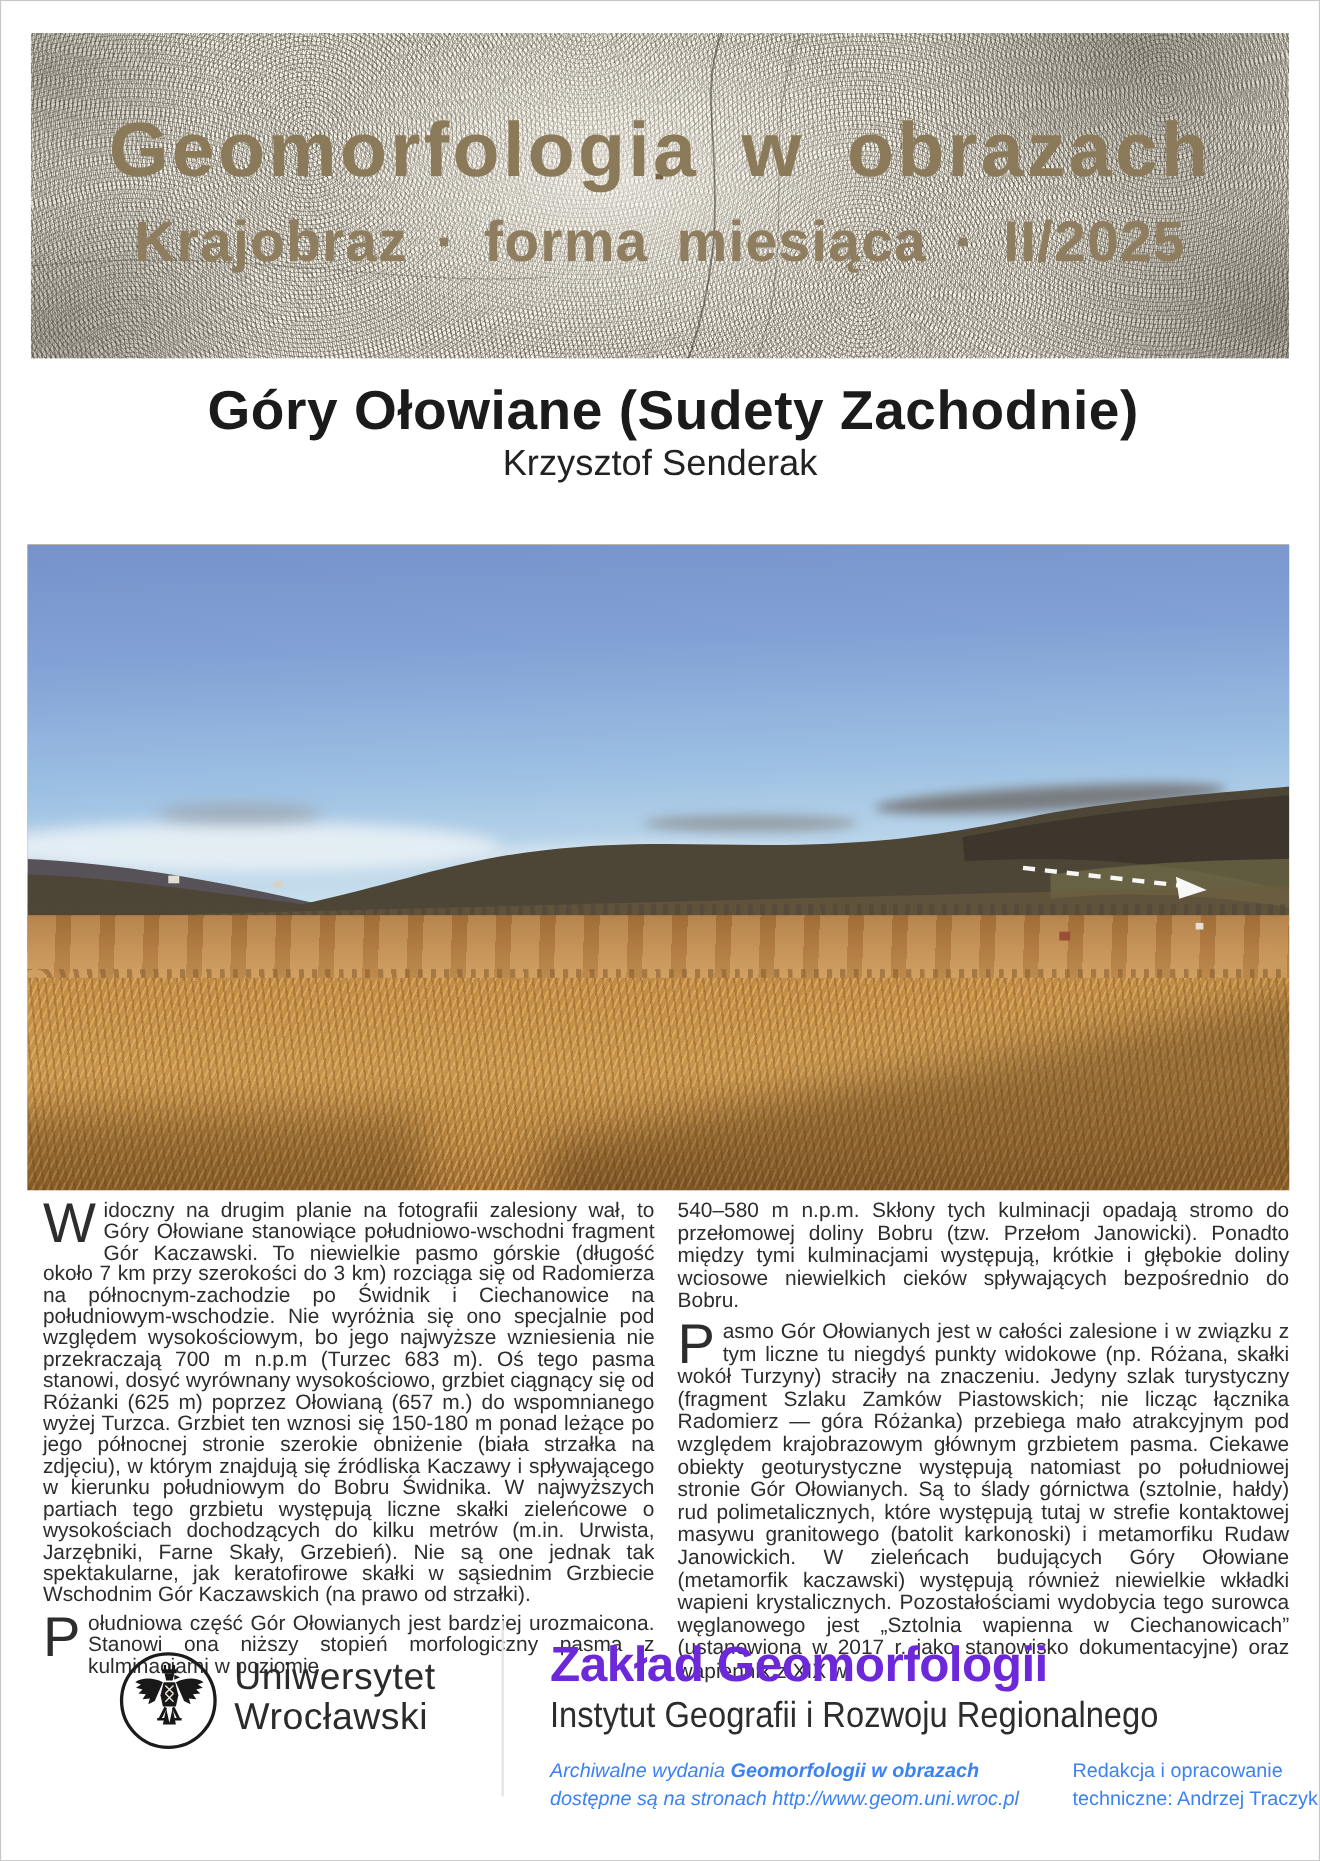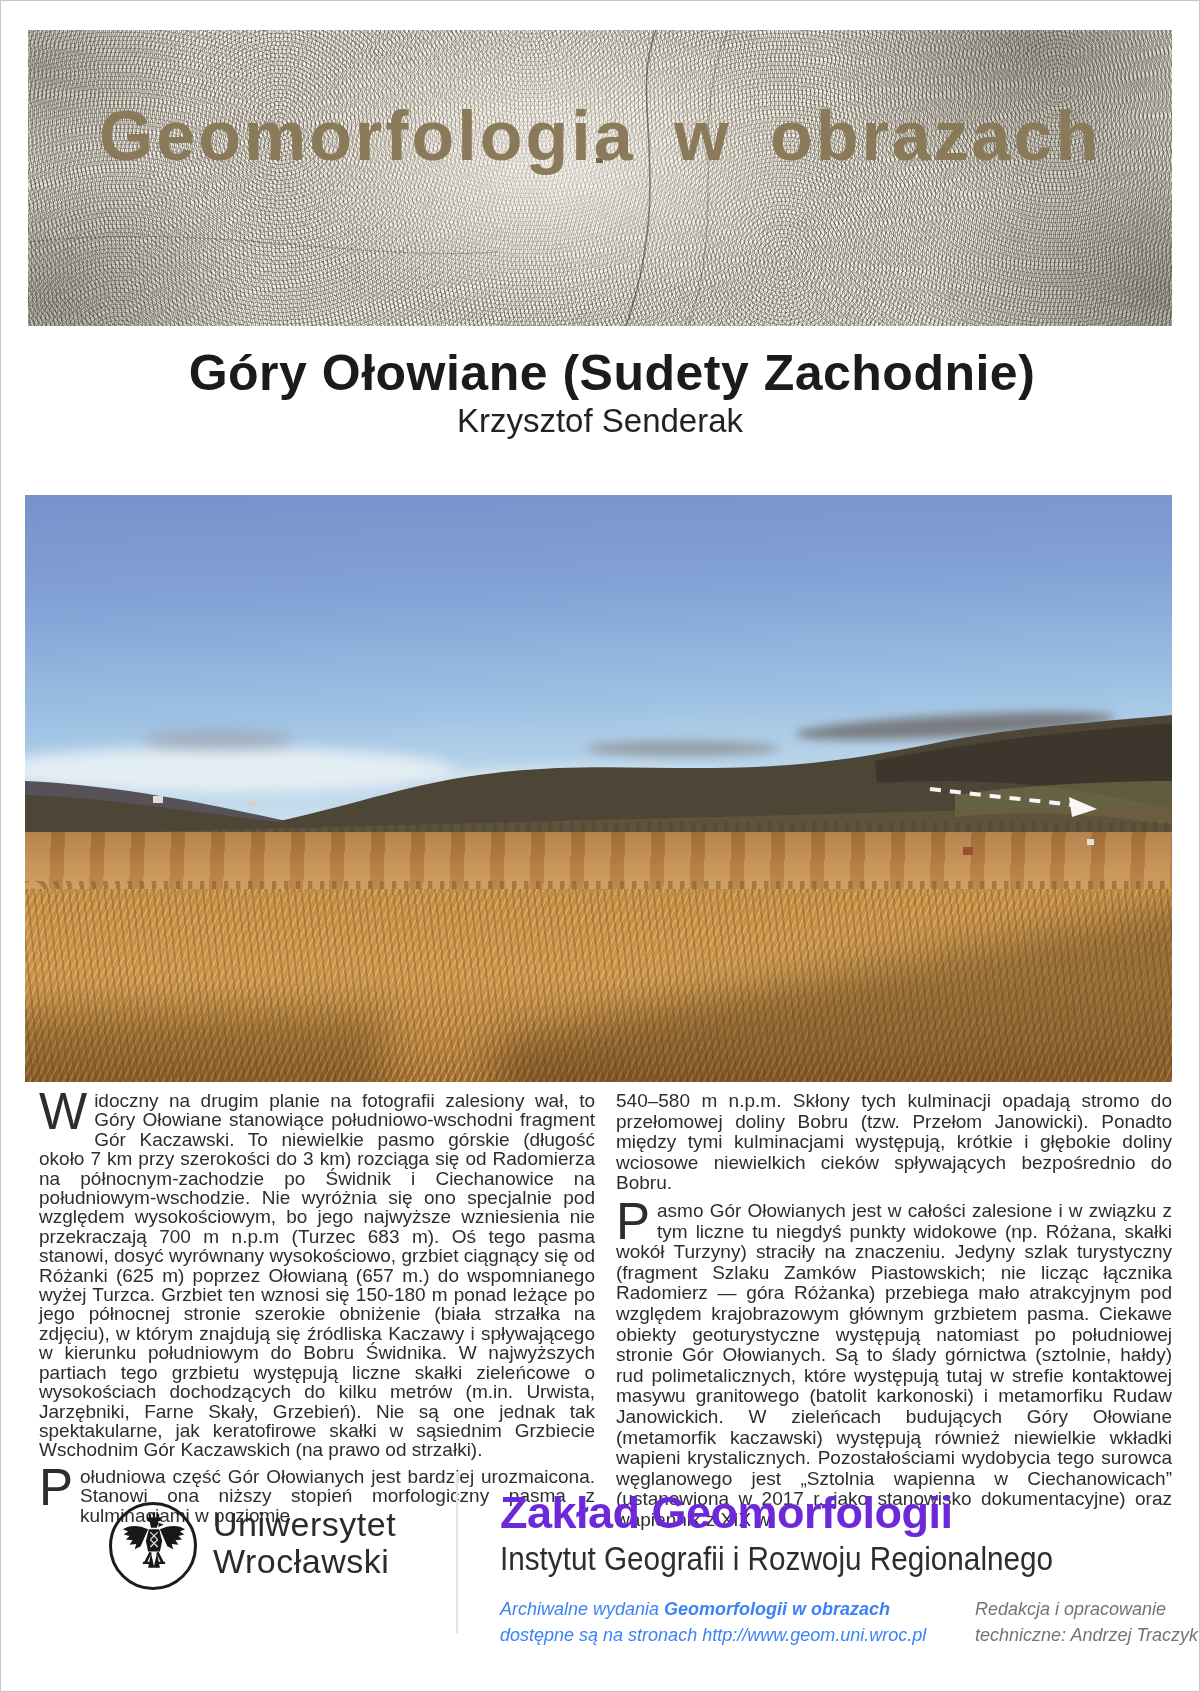--- a/index.html
+++ b/index.html
@@ -97,37 +97,38 @@
   .univ-name{position:absolute;left:213px;top:1506px;font-size:34px;line-height:37px;
     color:#2b2b2b;letter-spacing:.5px;}
   .footer-divider{position:absolute;left:456px;top:1473px;width:2px;height:160px;background:#e3e3e3;}
   .dept{position:absolute;left:500px;top:1487px;font-size:45px;font-weight:800;color:#6d28d9;
     letter-spacing:-.5px;white-space:nowrap;}
   .institute{position:absolute;left:500px;top:1540px;font-size:33px;color:#2d2d2d;white-space:nowrap;
     transform:scaleX(.9);transform-origin:left top;}
   .archive{position:absolute;left:500px;top:1596px;font-size:18px;font-style:italic;
     line-height:26px;color:#3b82f6;}
   .archive b{font-weight:700;}
-  .credits{position:absolute;left:975px;top:1596px;font-size:18px;font-style:italic;
-    line-height:26px;color:#737373;}
+  .credits{position:absolute;left:975px;top:1596px;font-size:18px;
+    line-height:26px;color:#3b82f6;}
 </style>
 </head>
 <body>
 
 <div class="poster">
 
   <div class="banner">
     <div class="banner-bg"></div>
     <svg class="banner-roads" width="1144" height="296" viewBox="0 0 1144 296">
       <path d="M628 0 C600 70 648 150 598 296" fill="none" stroke="#38322a" stroke-width="1.6" opacity=".55"></path>
       <path d="M700 0 C660 90 700 190 660 296" fill="none" stroke="#38322a" stroke-width="1" opacity=".35"></path>
       <path d="M0 212 C180 192 330 232 470 222" fill="none" stroke="#38322a" stroke-width="1" opacity=".3"></path>
       <rect x="568" y="128" width="7" height="5" fill="#6e5438" opacity=".9"></rect>
     </svg>
     <div class="banner-title">Geomorfologia w obrazach</div>
+    <div class="banner-subtitle">Krajobraz · forma miesiąca · II/2025</div>
   </div>
 
   <div class="article-title">Góry Ołowiane (Sudety Zachodnie)</div>
   <div class="article-author">Krzysztof Senderak</div>
 
   <div class="photo">
     <div class="sky"></div>
     <div class="cloud c1"></div>
     <div class="cloud c2"></div>
     <div class="cloud c3"></div>

